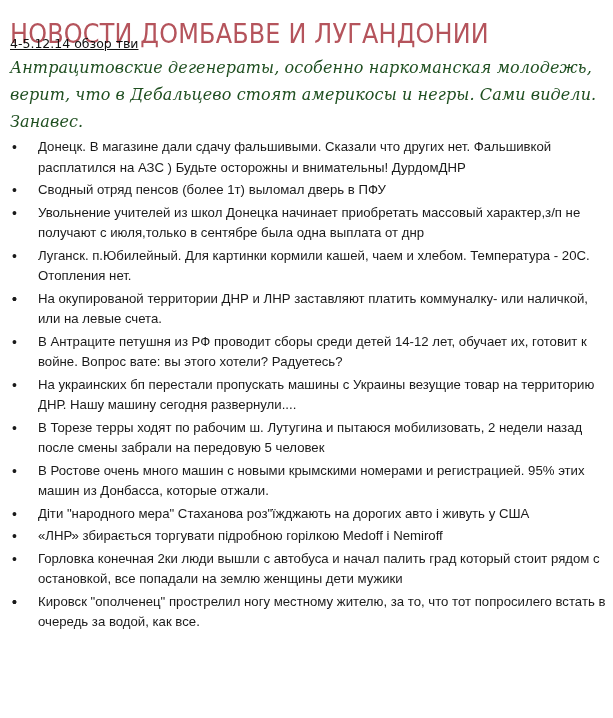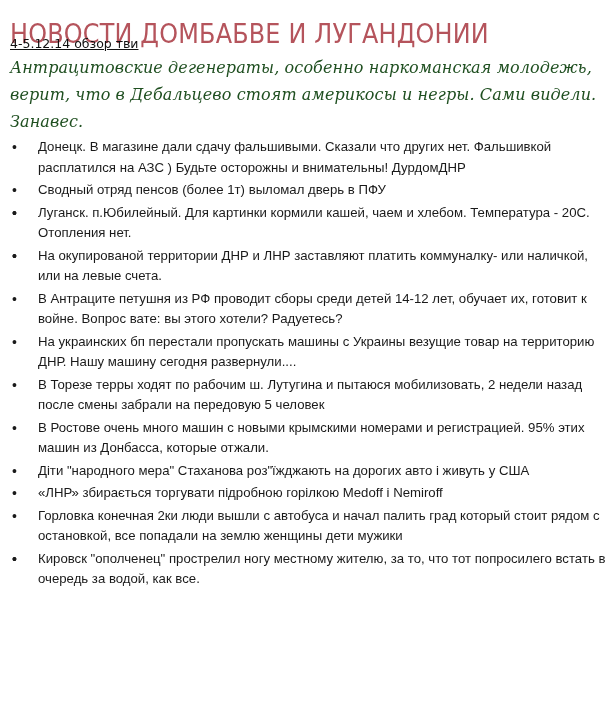--- a/index.html
+++ b/index.html
@@ -46,21 +46,21 @@
 </head>
 <body>
 
 <h1 class="title">НОВОСТИ ДОМБАБВЕ И ЛУГАНДОНИИ</h1>
 <div class="subtitle">4-5.12.14 обзор тви</div>
 <div class="intro">Антрацитовские дегенераты, особенно наркоманская молодежь, верит, что в Дебальцево стоят америкосы и негры. Сами видели. Занавес.</div>
 
 <ul class="news">
   <li><span class="bullet">•</span><span>Донецк. В магазине дали сдачу фальшивыми. Сказали что других нет. Фальшивкой расплатился на АЗС ) Будьте осторожны и внимательны! ДурдомДНР</span></li>
   <li><span class="bullet">•</span><span>Сводный отряд пенсов (более 1т) выломал дверь в ПФУ</span></li>
-  <li><span class="bullet">•</span></li>
+  <li><span class="bullet">•</span><span>Увольнение учителей из школ Донецка начинает приобретать массовый характер,з/п не получают с июля,только в сентябре была одна выплата от днр</span></li>
   <li><span class="bullet">•</span><span>Луганск.  п.Юбилейный. Для картинки кормили кашей, чаем и хлебом. Температура - 20С. Отопления нет.</span></li>
   <li><span class="bullet">•</span></li>
   <li><span class="bullet">•</span><span>На окупированой территории ДНР и ЛНР заставляют платить коммуналку- или наличкой, или на левые счета.</span></li>
   <li><span class="bullet">•</span><span>В Антраците петушня из РФ проводит сборы среди детей 14-12 лет, обучает их, готовит к войне. Вопрос вате: вы этого хотели? Радуетесь?</span></li>
   <li><span class="bullet">•</span><span>На украинских бп перестали пропускать машины с Украины везущие товар на территорию ДНР. Нашу машину сегодня развернули....</span></li>
   <li><span class="bullet">•</span><span>В Торезе терры ходят по рабочим ш. Лутугина и пытаюся мобилизовать, 2 недели назад после смены забрали на передовую 5 человек</span></li>
   <li><span class="bullet">•</span><span>В Ростове очень много машин с новыми крымскими номерами и регистрацией. 95% этих машин из Донбасса, которые отжали.</span></li>
   <li><span class="bullet">•</span><span>Діти "народного мера" Стаханова роз"їжджають на дорогих авто і живуть у США</span></li>
   <li><span class="bullet">•</span><span>«ЛНР» збирається торгувати підробною горілкою Medoff і Nemiroff</span></li>
   <li><span class="bullet">•</span><span>Горловка конечная 2ки люди вышли с автобуса и начал палить град который стоит рядом с остановкой, все попадали на землю женщины дети мужики</span></li>

